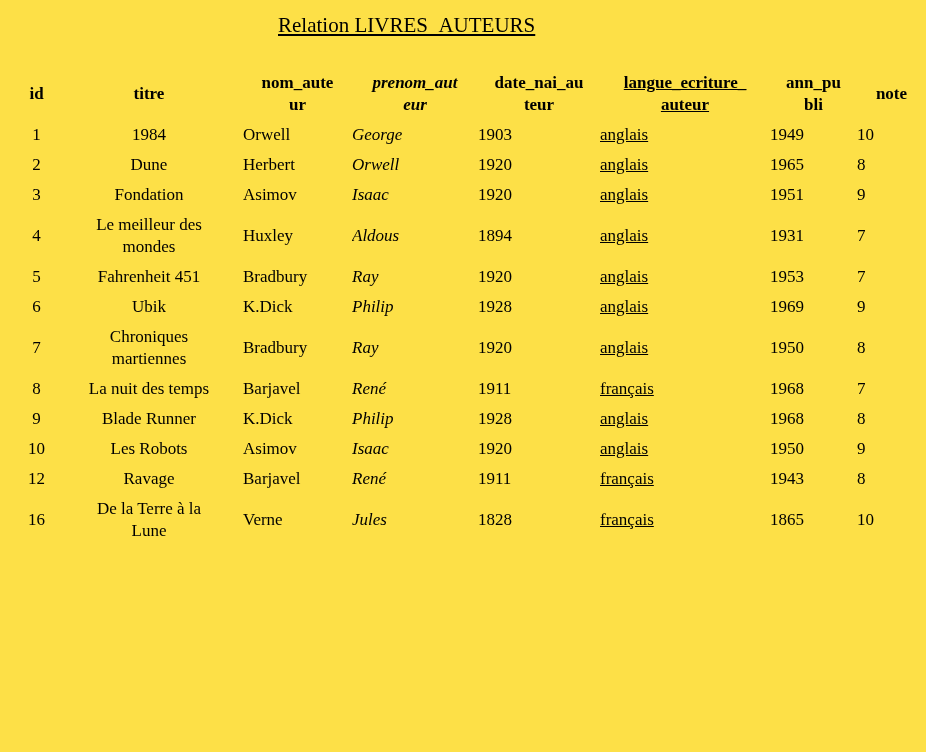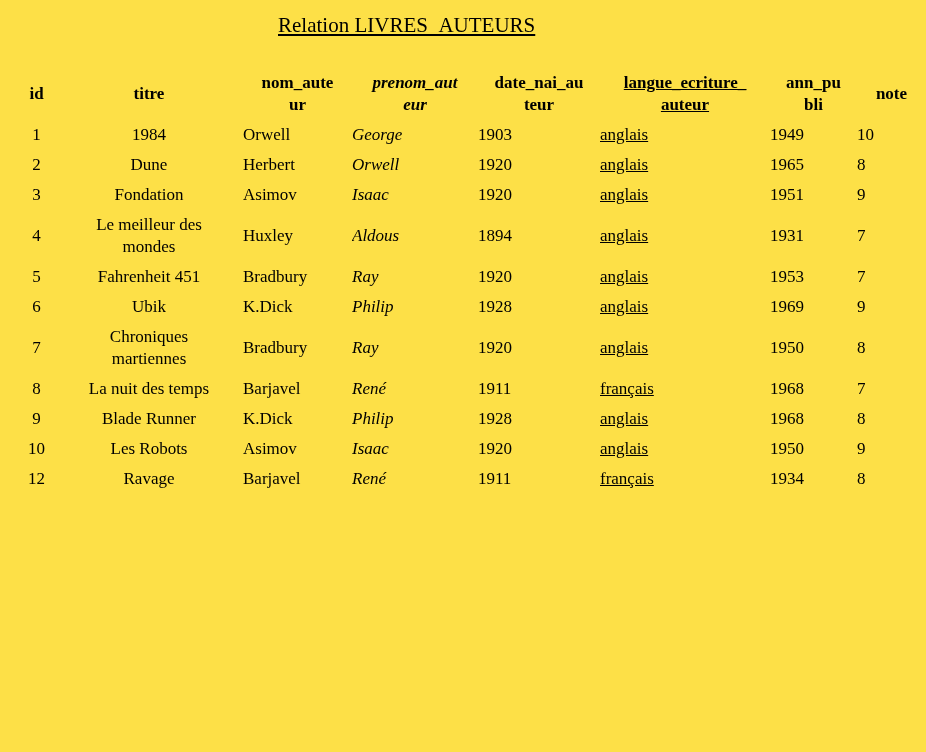--- a/index.html
+++ b/index.html
@@ -185,18 +185,29 @@
           <td class="col-ann_publi">1950</td>
           <td class="col-note">9</td>
         </tr>
         <tr>
           <td class="col-id">12</td>
           <td class="col-titre">Ravage</td>
           <td class="col-nom_auteur">Barjavel</td>
           <td class="col-prenom_auteur">René</td>
           <td class="col-date_nai_auteur">1911</td>
           <td class="col-langue_ecriture_auteur">français</td>
-          <td class="col-ann_publi">1934</td>
-          <td class="col-note">8</td>
+          <td class="col-ann_publi">1943</td>
+          <td class="col-note">8</td>
+        </tr>
+        <tr>
+          <td class="col-id">16</td>
+          <td class="col-titre">De la Terre à la
+Lune</td>
+          <td class="col-nom_auteur">Verne</td>
+          <td class="col-prenom_auteur">Jules</td>
+          <td class="col-date_nai_auteur">1828</td>
+          <td class="col-langue_ecriture_auteur">français</td>
+          <td class="col-ann_publi">1865</td>
+          <td class="col-note">10</td>
         </tr>
       </tbody>
   </table>
 </div>
 
 </body></html>

